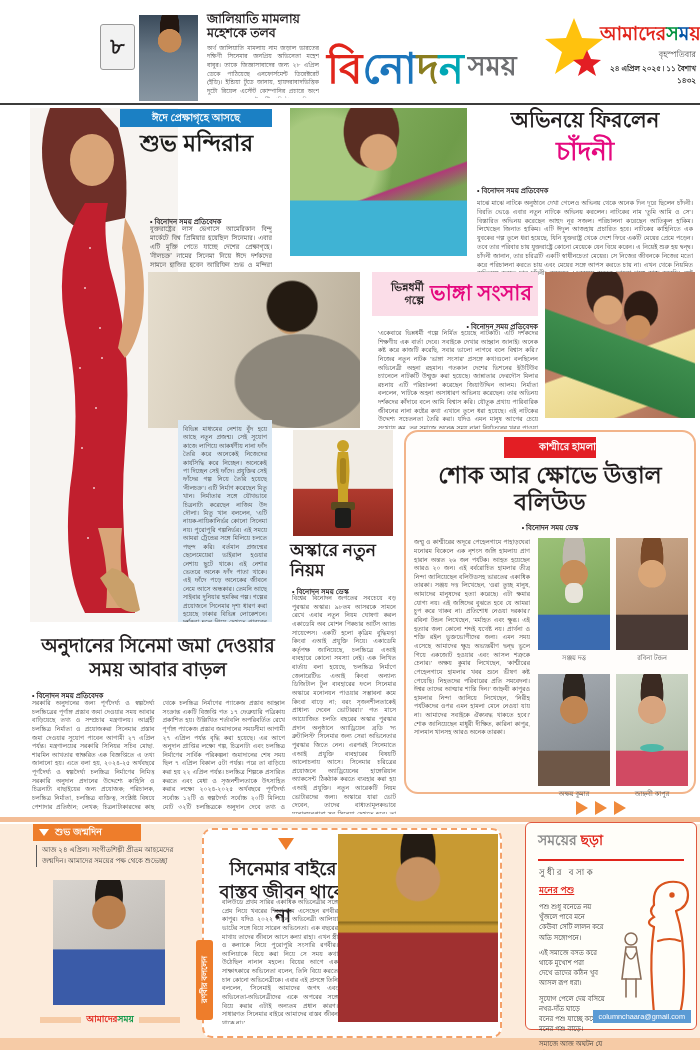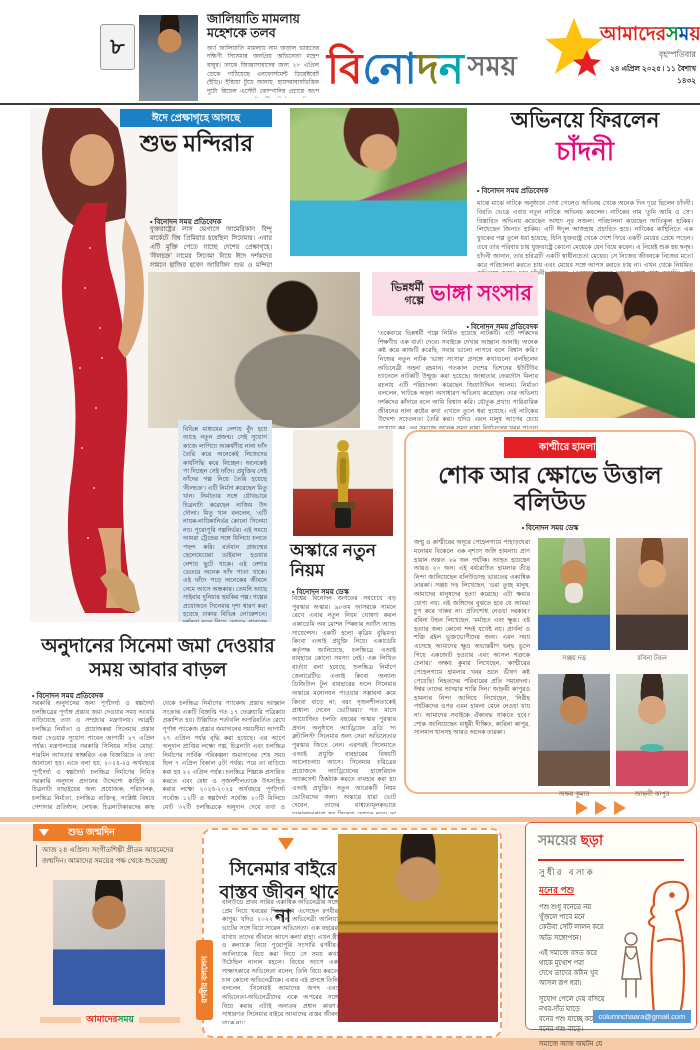--- a/index.html
+++ b/index.html
@@ -120,21 +120,21 @@
 
   
   #tri-row{left:576px;top:801px;display:flex;gap:7px;}
   .tri{width:0;height:0;border-top:7px solid transparent;border-bottom:7px solid transparent;border-left:12px solid #f08a3c;}
   #strip1{left:0;top:817px;width:700px;height:5px;background:#f3bd96;}
   #bottom-panel{left:0;top:824px;width:700px;height:214px;background:#fcebdb;}
   #strip2{left:0;top:1038px;width:700px;height:12px;background:#f6cba6;}
 
   
   #bd-banner{left:33px;top:824px;width:96px;height:17px;background:#ee7d2b;color:#fff;display:flex;align-items:center;
-      font-size:9.5px;font-weight:bold;padding:0 6px;gap:19px;}
+      font-size:9.5px;font-weight:bold;padding:0 6px;gap:6px;}
   .tri-down{width:0;height:0;border-left:5px solid transparent;border-right:5px solid transparent;border-top:7px solid #fff;}
   #bd-msg{left:36px;top:845px;width:132px;font-size:7px;line-height:1.55;border-left:1.5px solid #58595b;padding-left:5px;color:#333;}
   #bd-photo{left:53px;top:880px;width:112px;height:125px;
     background:
       radial-gradient(circle at 50% 26%,#b97f4e 0 15%,transparent 16%),
       radial-gradient(ellipse at 50% 13%,#1f1a16 0 17%,transparent 18%),
       linear-gradient(transparent 55%,#3a5ba8 56%),
       linear-gradient(150deg,#d8d4cf,#b5b1ac);}
   #bd-logo{left:40px;top:1012px;width:140px;display:flex;align-items:center;gap:5px;}
   #bd-logo .bar{flex:1;height:6px;background:#f6cba6;}

